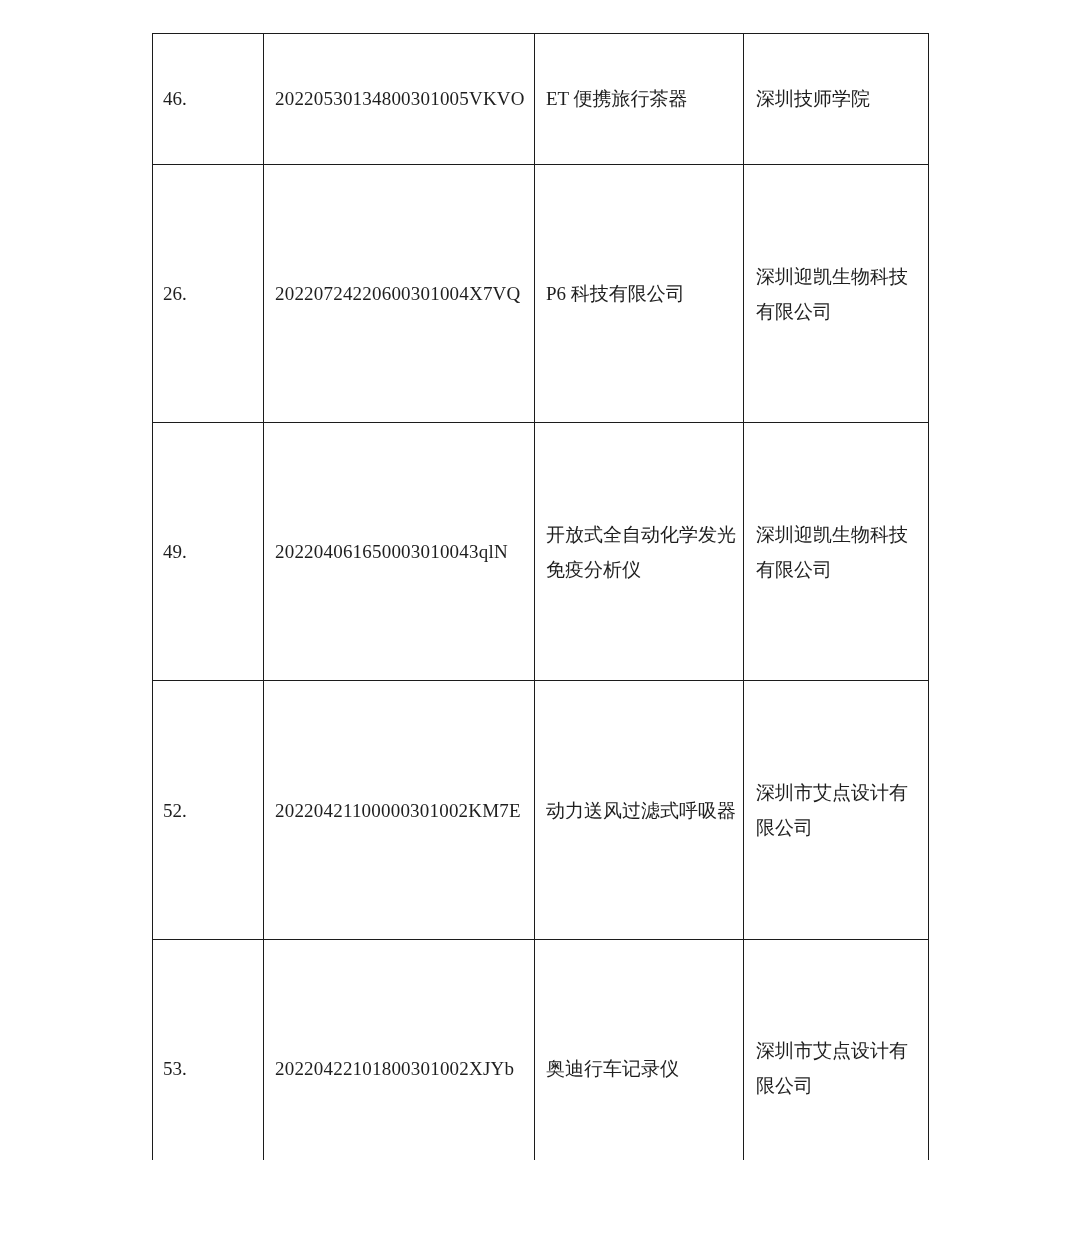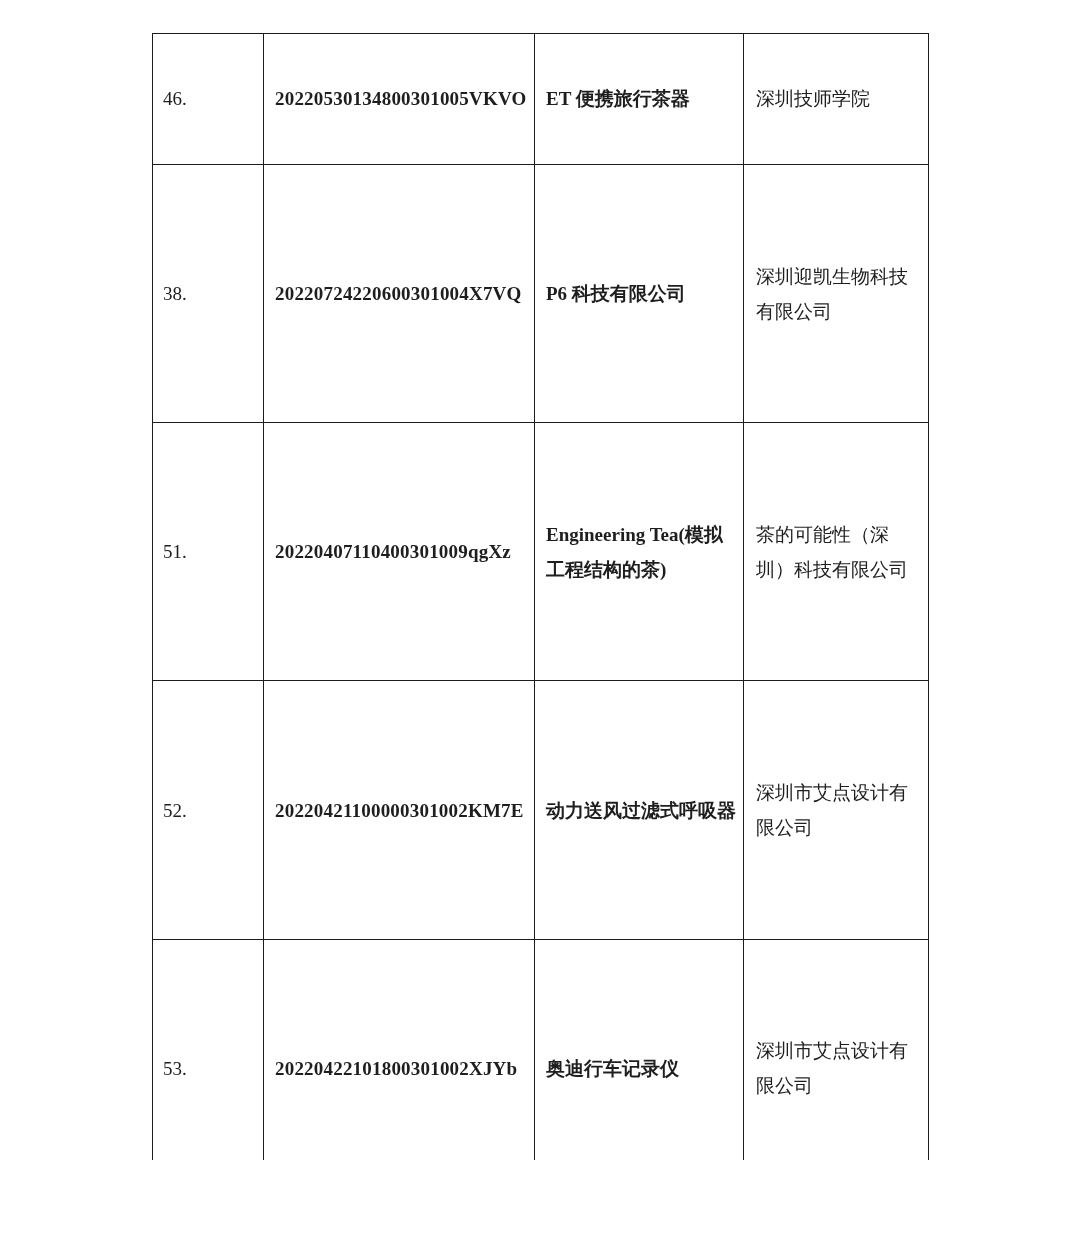--- a/index.html
+++ b/index.html
@@ -29,22 +29,22 @@
     border: 1.5px solid #1c1c1c;
     vertical-align: middle;
     color: #1e1e1e;
     font-size: 19px;
     line-height: 35px;
     overflow: hidden;
     word-break: break-all;
     overflow-wrap: break-word;
   }
   td.c-index   { padding-left: 10px; padding-right: 4px; }
-  td.c-id      { padding-left: 11px; padding-right: 4px; letter-spacing: 0.2px; font-weight: bold; }
-  td.c-product { padding-left: 11px; padding-right: 7px; font-weight: bold; }
+  td.c-id      { padding-left: 11px; padding-right: 4px; letter-spacing: 0.2px; }
+  td.c-product { padding-left: 11px; padding-right: 7px; }
   td.c-company { padding-left: 12px; padding-right: 7px; }
 </style>
 </head>
 <body>
 
 <div class="page">
   <table class="doc-table">
     <colgroup>
       <col style="width:111px">
       <col style="width:271px">
@@ -52,30 +52,30 @@
       <col style="width:185px">
     </colgroup>
     <tbody>
       <tr>
         <td class="c-index">46.</td>
         <td class="c-id">20220530134800301005VKVO</td>
         <td class="c-product">ET 便携旅行茶器</td>
         <td class="c-company">深圳技师学院</td>
       </tr>
       <tr>
-        <td class="c-index">38.</td>
+        <td class="c-index">26.</td>
         <td class="c-id">20220724220600301004X7VQ</td>
         <td class="c-product">P6 科技有限公司</td>
         <td class="c-company">深圳迎凯生物科技有限公司</td>
       </tr>
       <tr>
-        <td class="c-index">51.</td>
-        <td class="c-id">20220407110400301009qgXz</td>
-        <td class="c-product">Engineering Tea(模拟工程结构的茶)</td>
-        <td class="c-company">茶的可能性（深圳）科技有限公司</td>
+        <td class="c-index">49.</td>
+        <td class="c-id">202204061650003010043qlN</td>
+        <td class="c-product">开放式全自动化学发光免疫分析仪</td>
+        <td class="c-company">深圳迎凯生物科技有限公司</td>
       </tr>
       <tr>
         <td class="c-index">52.</td>
         <td class="c-id">20220421100000301002KM7E</td>
         <td class="c-product">动力送风过滤式呼吸器</td>
         <td class="c-company">深圳市艾点设计有限公司</td>
       </tr>
       <tr>
         <td class="c-index">53.</td>
         <td class="c-id">20220422101800301002XJYb</td>

